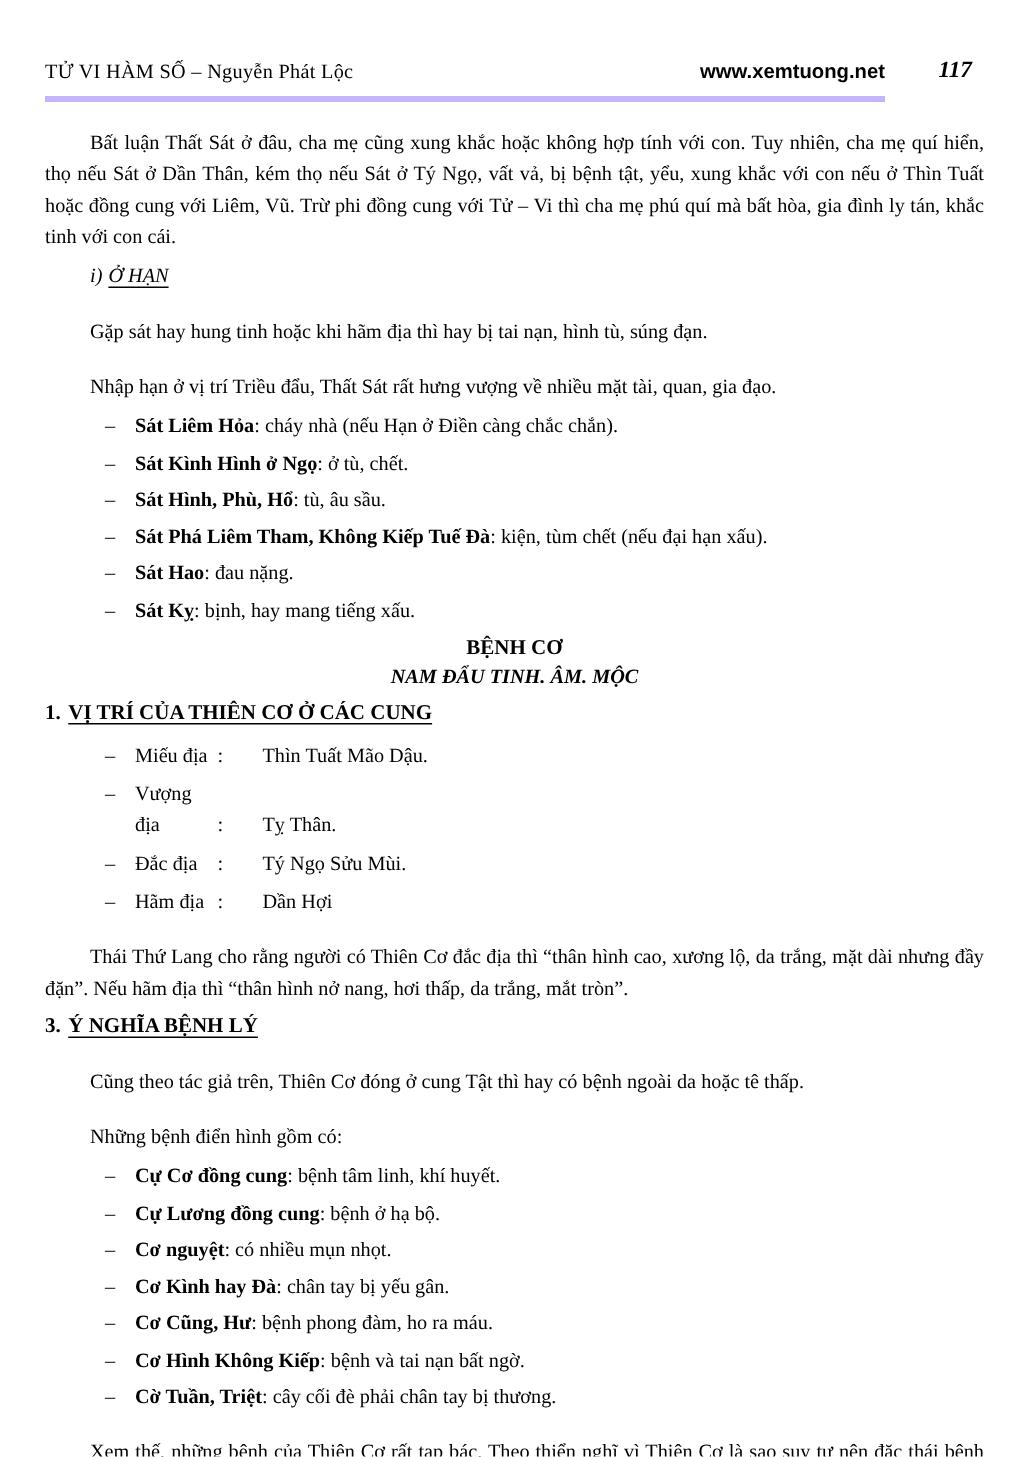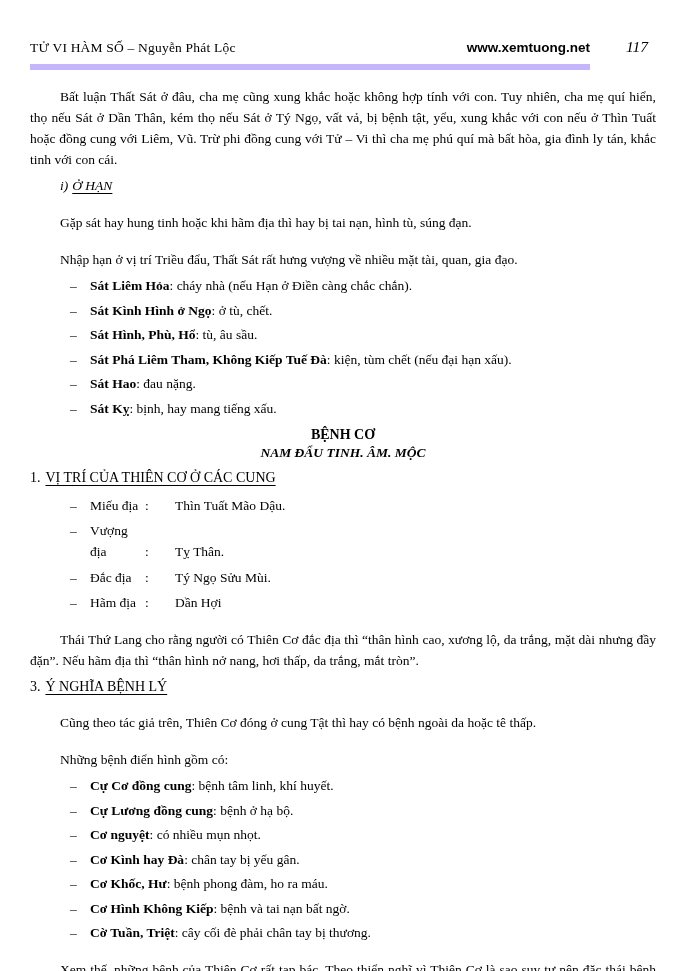--- a/index.html
+++ b/index.html
@@ -9,48 +9,48 @@
     background: #ffffff; color: #000000;
     font-family: "Liberation Serif", serif;
     overflow: hidden;
   }
   .page { width: 686px; height: 971px; padding: 40px 30px 0 30px; position: relative; }
 
   
   .header { position: relative; margin-bottom: 16px; }
   .header-rule {
     display: flex; justify-content: space-between; align-items: baseline;
-    width: 560px; border-bottom: 6px solid #c4b5fd; padding-bottom: 8px;
+    width: 560px; border-bottom: 4px solid #c4b5fd; padding-bottom: 8px;
   }
   .book-title { font-size: 13.5px; letter-spacing: 0.2px; }
   .website { font-family: "Liberation Sans", sans-serif; font-weight: bold; font-size: 13.5px; }
   .page-number {
     position: absolute; right: 8px; top: -2px;
-    font-size: 15.5px; font-weight: normal; font-style: italic;
+    font-size: 15.5px; font-weight: bold; font-style: italic;
     font-family: "Liberation Serif", serif;
   }
 
   
   .content { font-size: 13.5px; line-height: 21px; }
   .content p { margin: 16px 0 5px 0; text-align: justify; }
   .indent { text-indent: 30px; }
 
   .u { text-decoration: underline; text-underline-offset: 3px; text-decoration-thickness: 1.2px; }
 
   .o-han { font-style: italic; padding-left: 30px; margin: 2px 0 5px 0; }
   .o-han .pfx { margin-right: 4px; }
 
   .bullet { position: relative; padding-left: 60px; margin-bottom: 3.5px; text-align: left; }
   .bullet .dash { position: absolute; left: 40px; top: 0; }
 
   .center-head { text-align: center; margin: 7px 0 4px 0; }
   .center-head .t1 { font-weight: bold; font-size: 14px; line-height: 18px; }
   .center-head .t2 { font-weight: bold; font-style: italic; font-size: 13.5px; line-height: 18px; }
 
-  .sec { font-size: 14px; font-weight: normal; margin: 6px 0 8px 0; line-height: 19px; }
+  .sec { font-size: 14px; font-weight: bold; margin: 6px 0 8px 0; line-height: 19px; }
   .sec .num { margin-right: 5px; }
 
   .pos-row { position: relative; padding-left: 60px; margin-bottom: 4.5px; }
   .pos-row .dash { position: absolute; left: 40px; top: 0; }
   .pos-label { display: inline-block; width: 55px; }
   .pos-colon { display: inline-block; width: 30px; }
 </style>
 </head>
 <body>
 
@@ -147,21 +147,21 @@
     <div class="bullet">
       <span class="dash">–</span>
       <b>Cơ nguyệt</b><span>: có nhiều mụn nhọt.</span>
     </div>
     <div class="bullet">
       <span class="dash">–</span>
       <b>Cơ Kình hay Đà</b><span>: chân tay bị yếu gân.</span>
     </div>
     <div class="bullet">
       <span class="dash">–</span>
-      <b>Cơ Khốc, Hư</b><span>: bệnh phong đàm, ho ra máu.</span>
+      <b>Cơ Cũng, Hư</b><span>: bệnh phong đàm, ho ra máu.</span>
     </div>
     <div class="bullet">
       <span class="dash">–</span>
       <b>Cơ Hình Không Kiếp</b><span>: bệnh và tai nạn bất ngờ.</span>
     </div>
     <div class="bullet">
       <span class="dash">–</span>
       <b>Cờ Tuần, Triệt</b><span>: cây cối đè phải chân tay bị thương.</span>
     </div>
 

